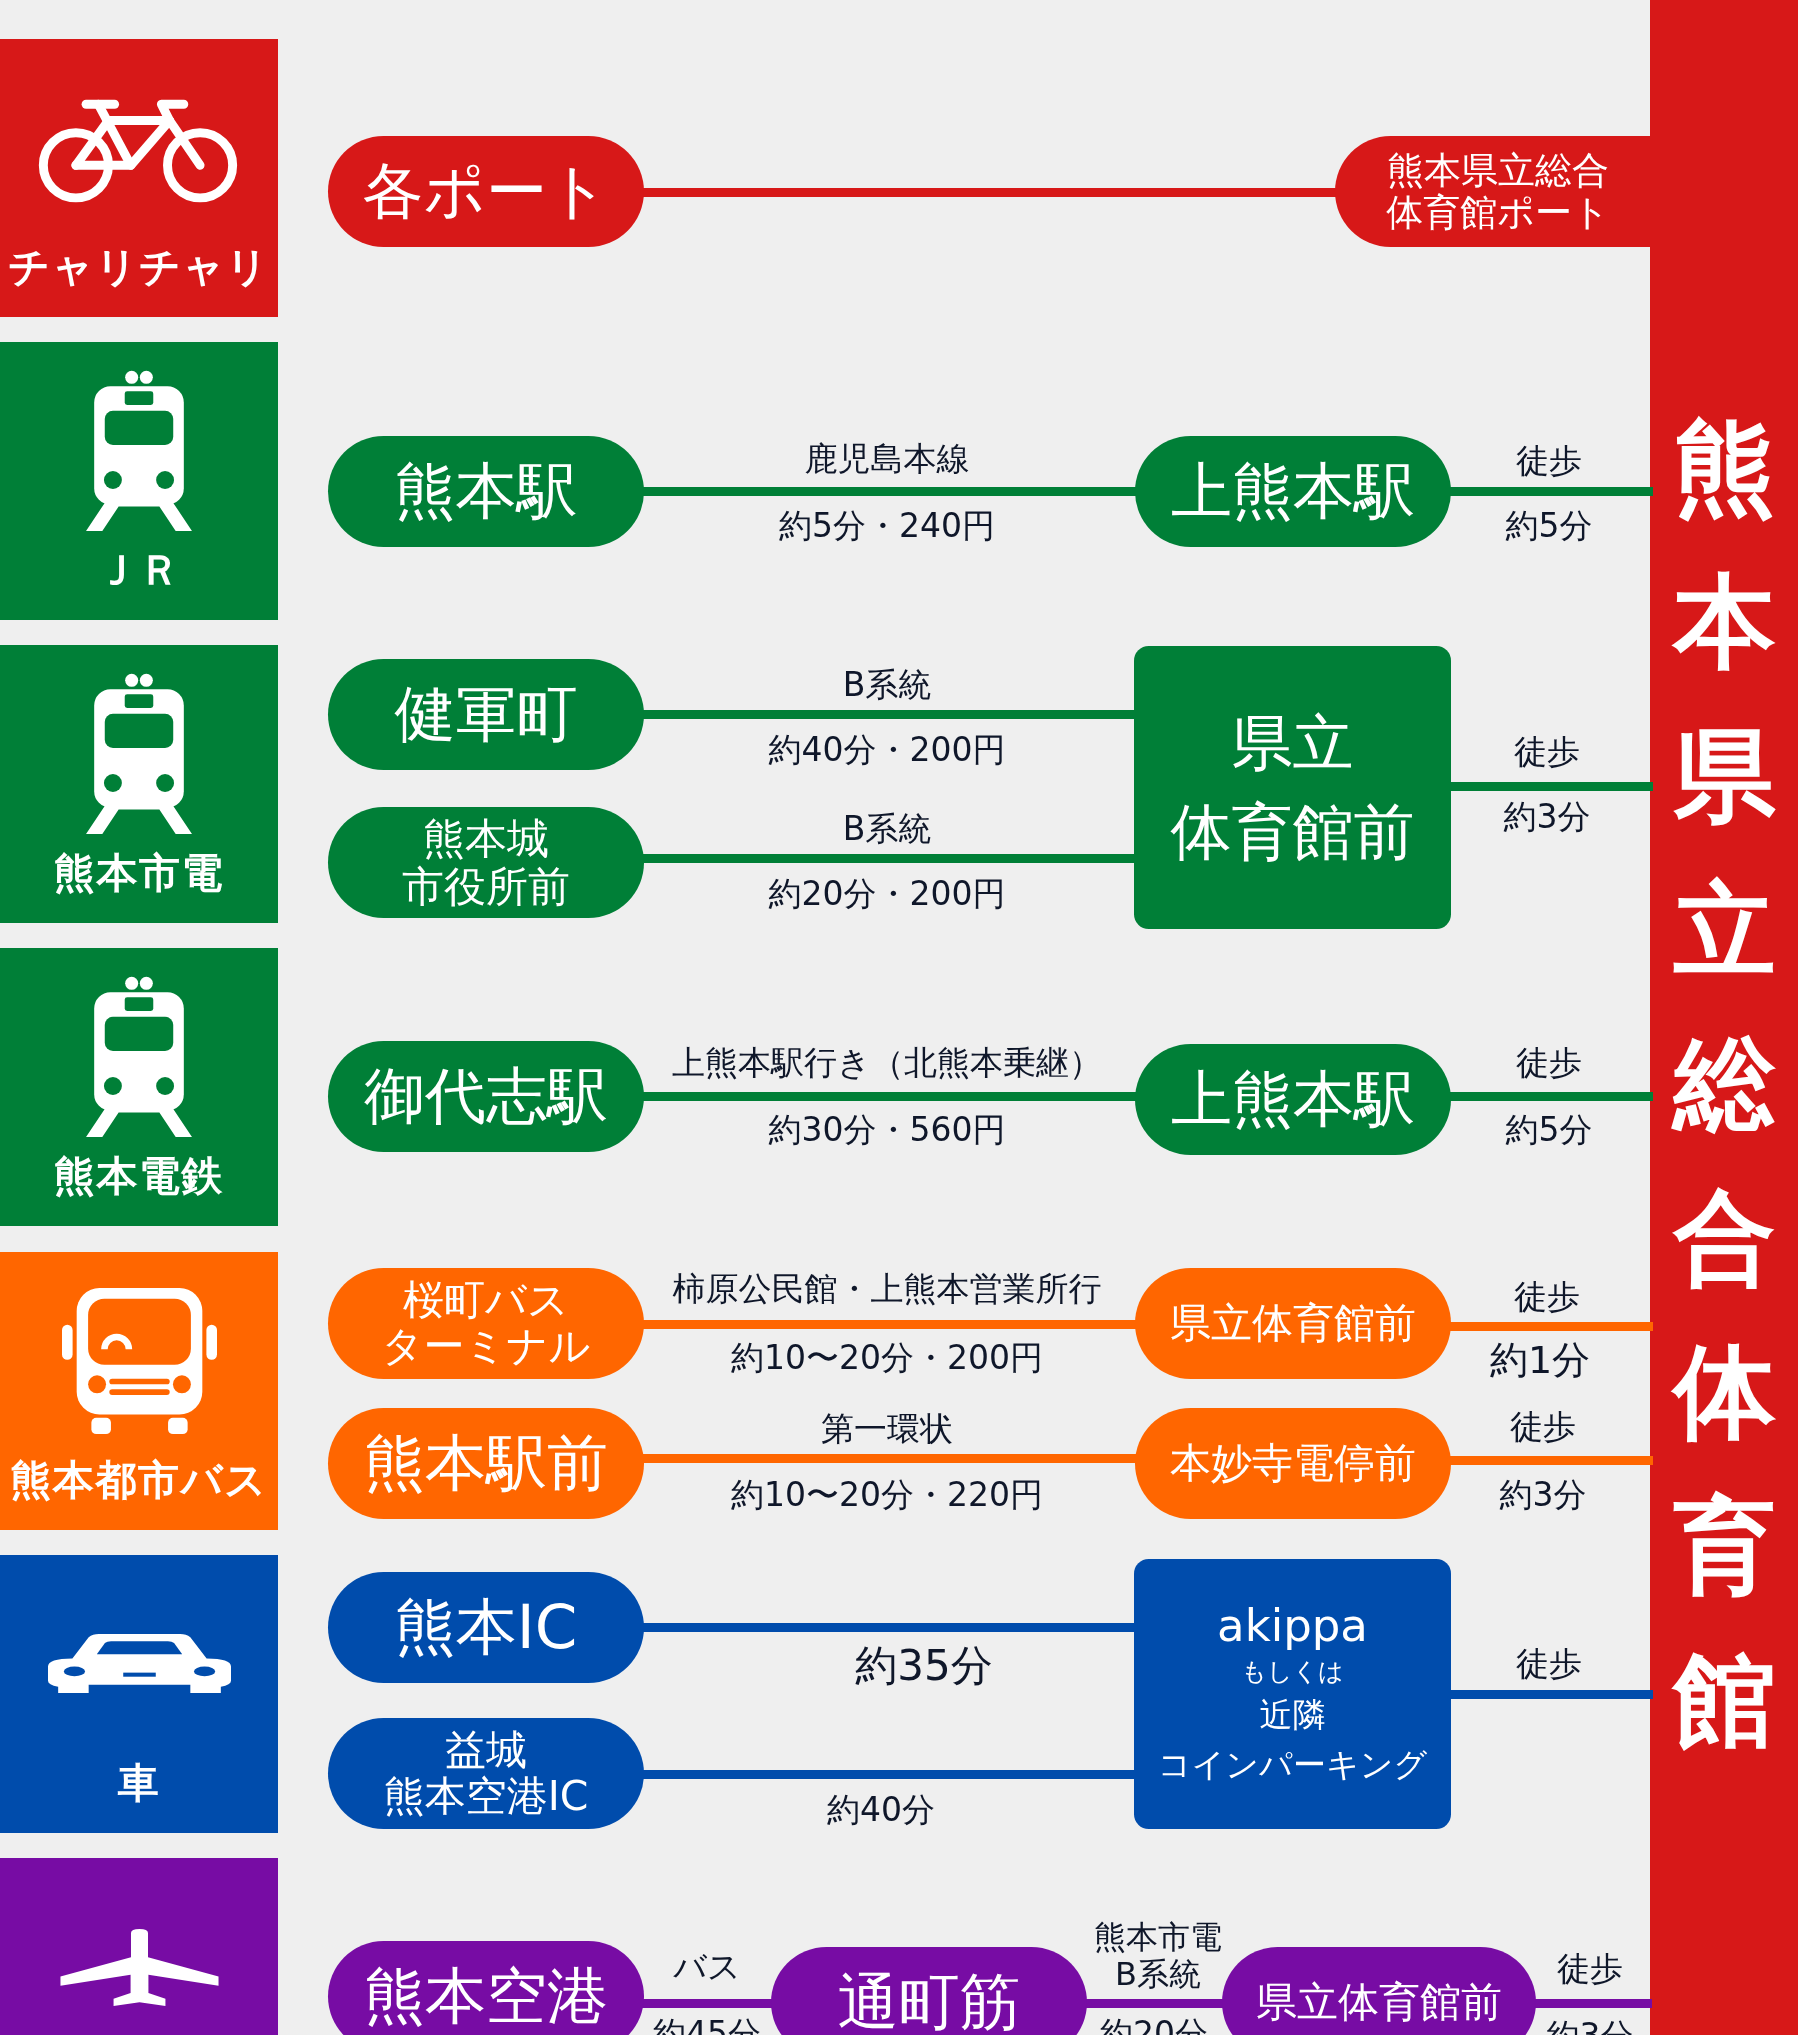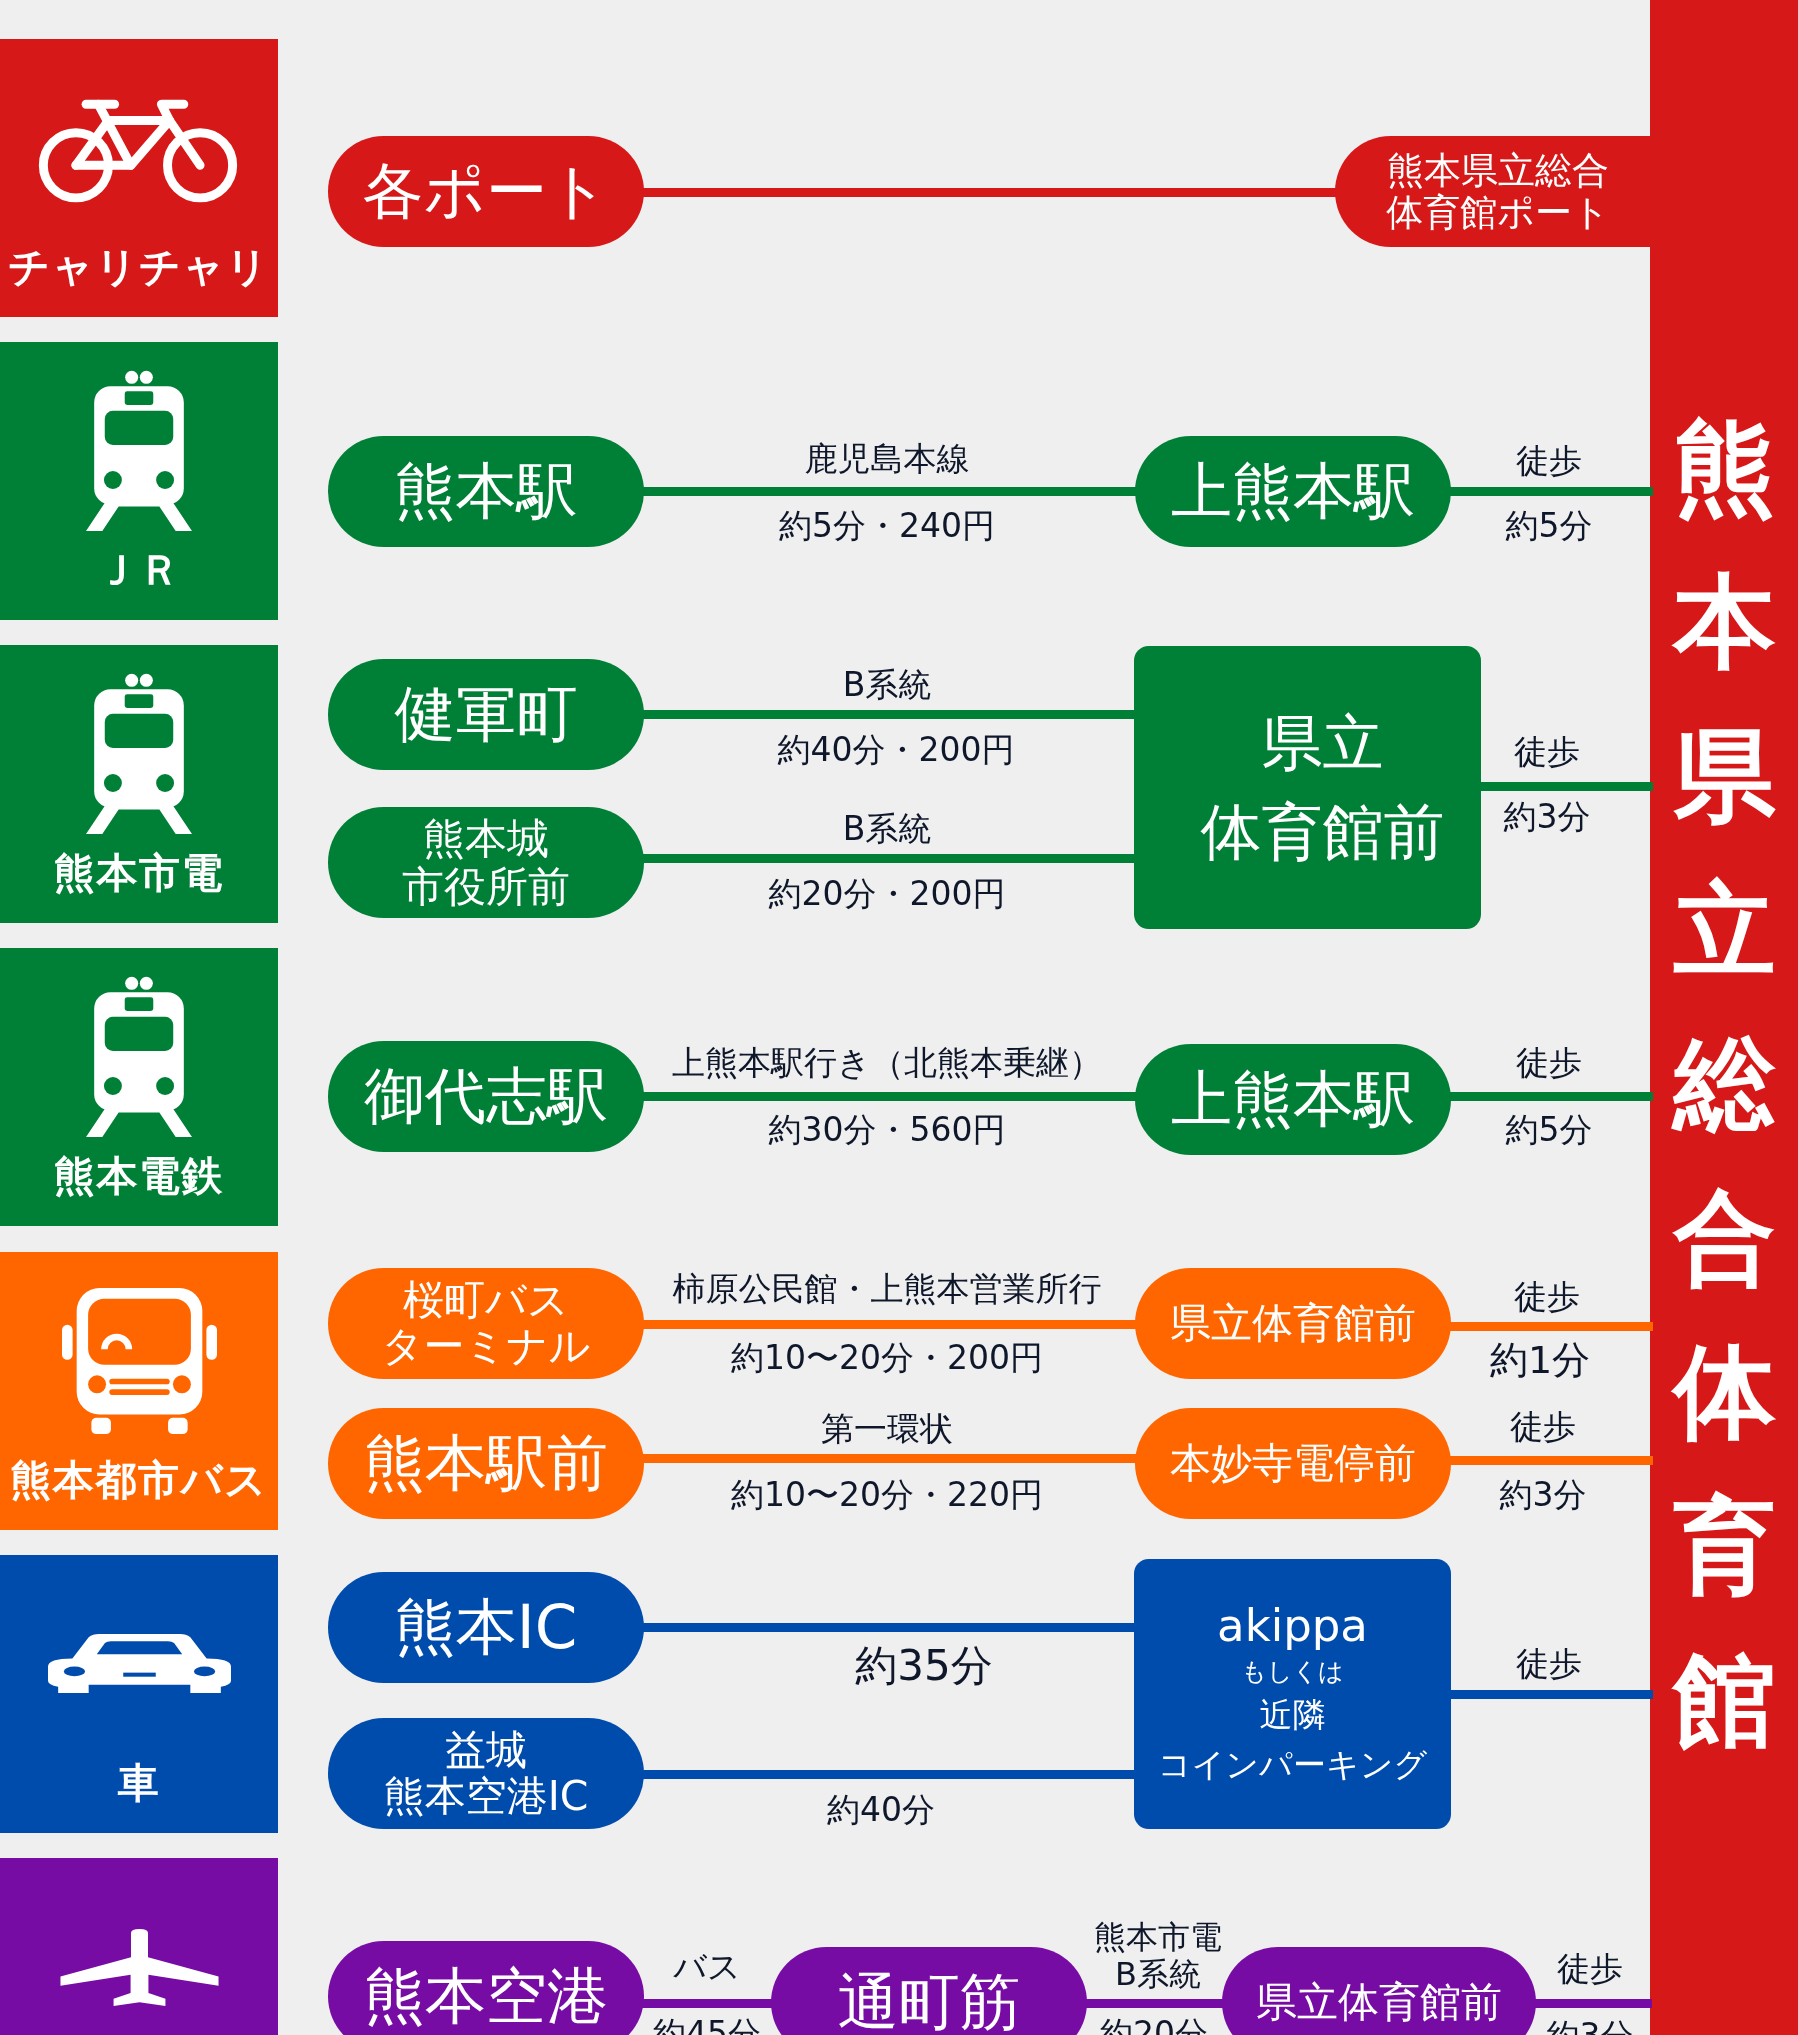--- a/index.html
+++ b/index.html
@@ -102,24 +102,24 @@
     </div>
     <div class="mode-label">熊本市電</div>
   </div>
   <div class="line" style="left:635px;width:509px;top:710px;background:#007f37;"></div>
   <div class="line" style="left:635px;width:509px;top:854px;background:#007f37;"></div>
   <div class="line" style="left:1445px;width:208px;top:782px;background:#007f37;"></div>
   <div class="pill" style="left:328px;top:659px;width:316px;height:111px;background:#007f37;font-size:61px;">健軍町</div>
   <div class="pill" style="left:328px;top:807px;width:316px;height:111px;background:#007f37;font-size:42px;">熊本城
 市役所前</div>
   <div class="lbl" style="left:887px;top:666px;font-size:33px;">B系統</div>
-  <div class="lbl" style="left:887px;top:731px;font-size:33px;margin-left:9px;">約40分・200円</div>
+  <div class="lbl" style="left:887px;top:731px;font-size:33px;">約40分・200円</div>
   <div class="lbl" style="left:887px;top:810px;font-size:33px;">B系統</div>
   <div class="lbl" style="left:887px;top:875px;font-size:33px;">約20分・200円</div>
-  <div class="box" style="left:1134px;top:646px;width:317px;height:283px;background:#007f37;font-size:61px;line-height:1.45;padding-left:30px;">県立
+  <div class="box" style="left:1134px;top:646px;width:317px;height:283px;background:#007f37;font-size:61px;line-height:1.45;">県立
 体育館前</div>
   <div class="lbl" style="left:1547px;top:733px;font-size:33px;">徒歩</div>
   <div class="lbl" style="left:1547px;top:798px;font-size:33px;">約3分</div>
 
   <div class="mode-box" style="top:948px;background:#007f37;">
     <div class="icon">
       <svg width="106" height="163" viewBox="0 0 260 400">
         <circle cx="112" cy="18" r="16" fill="#fff"></circle>
           <circle cx="148" cy="18" r="16" fill="#fff"></circle>
         <rect x="20" y="40" width="220" height="290" rx="40" fill="#fff"></rect>

